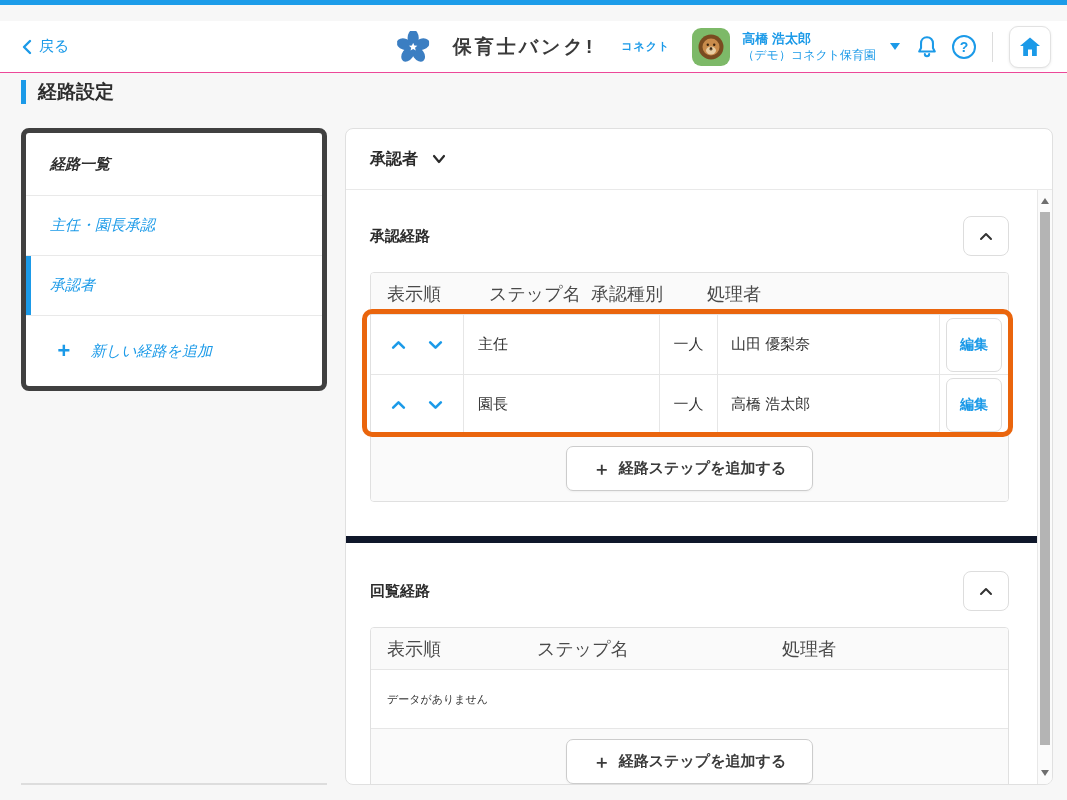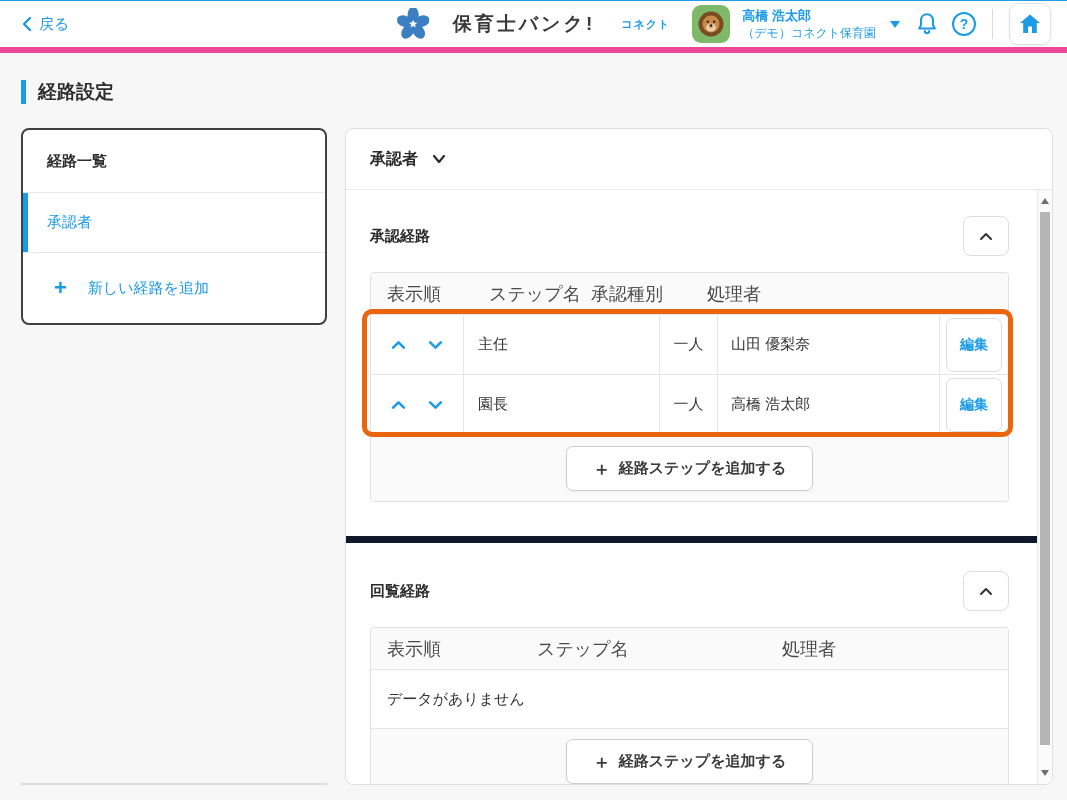--- a/index.html
+++ b/index.html
@@ -5,22 +5,22 @@
   * { margin:0; padding:0; box-sizing:border-box; }
   html,body { width:1067px; height:800px; }
   body {
     font-family:"Liberation Sans","DejaVu Sans",sans-serif;
     background:#f7f7f7; color:#333; position:relative; overflow:hidden;
     -webkit-font-smoothing:antialiased;
   }
   
   .topbar { position:absolute; top:0; left:0; right:0; height:5px; background:#1c9ce9; }
   .header {
-    position:absolute; top:1px; left:0; right:0; height:52px; background:#fff;
-    border-bottom:6px solid #ec4899; display:flex; align-items:center; padding:0 16px;
+    position:absolute; top:21px; left:0; right:0; height:52px; background:#fff;
+    border-bottom:1px solid #ec4899; display:flex; align-items:center; padding:0 16px;
   }
   .back-link { display:flex; align-items:center; gap:7px; color:#1b9ae8; font-size:15px; cursor:pointer; margin-left:6px; }
   .logo { position:absolute; left:50%; transform:translateX(-50%); display:flex; align-items:center; gap:24px; }
   .logo-title { font-size:19px; font-weight:bold; color:#3a3a3a; letter-spacing:3px; }
   .logo-suffix { font-size:11px; font-weight:bold; color:#1b9ae8; margin-left:2px; letter-spacing:1px; }
   .header-right { margin-left:auto; display:flex; align-items:center; gap:12px; }
   .avatar {
     width:38px; height:38px; border-radius:9px; background:#7db968;
     display:flex; align-items:center; justify-content:center; overflow:hidden; cursor:pointer;
   }
@@ -34,21 +34,21 @@
     color:#1b9ae8; font-weight:bold; font-size:14px; display:flex; align-items:center; justify-content:center; }
   .v-divider { width:1px; height:30px; background:#dcdcdc; margin:0 4px; }
   .home-btn { width:42px; height:42px; background:#fff; border:1px solid #e2e2e2; border-radius:9px;
     box-shadow:0 1px 3px rgba(0,0,0,0.08); display:flex; align-items:center; justify-content:center; cursor:pointer; }
   
   .page-title-row { position:absolute; top:79px; left:21px; display:flex; align-items:center; gap:12px; }
   .title-bar { width:5px; height:24px; background:#1b9ae8; }
   .page-title { font-size:19px; font-weight:bold; color:#2e2e2e; }
   
   .sidebar-card { position:absolute; left:21px; top:128px; width:306px; background:#fff;
-    border:2px solid #404040; border-radius:8px; overflow:hidden; }
+    border:5px solid #404040; border-radius:8px; overflow:hidden;font-style:italic; }
   .sidebar-header { padding:0 24px; height:63px; display:flex; align-items:center;
     font-size:15px; font-weight:bold; color:#2e2e2e; border-bottom:1px solid #e9e9e9; }
   .sidebar-item { height:60px; display:flex; align-items:center; padding-left:24px;
     color:#1b9ae8; font-size:15px; border-bottom:1px solid #e9e9e9; cursor:pointer; position:relative; }
   .sidebar-item.selected::before { content:""; position:absolute; left:0; top:0; bottom:0; width:5px; background:#1b9ae8; }
   .sidebar-add { height:70px; display:flex; align-items:center; padding-left:31px; gap:21px;
     color:#1b9ae8; font-size:15px; cursor:pointer; }
   .sidebar-add .plus { font-size:22px; font-weight:bold; line-height:1; }
   .sidebar-bottom-line { position:absolute; left:21px; top:783px; width:306px; height:2px; background:#ddd; }
   
@@ -89,21 +89,21 @@
   .cell-type { justify-content:center; }
   .cell-proc { padding-left:13px; }
   .cell-edit { justify-content:center; }
   .edit-btn { background:#fff; border:1px solid #ddd; border-radius:7px; color:#1b9ae8; font-weight:bold;
     font-size:14px; padding:17px 13px; cursor:pointer; font-family:inherit; }
   .tfoot { height:66px; background:#fafafa; display:flex; align-items:center; justify-content:center; border-top:1px solid #e6e6e6; }
   .add-step-btn { background:#fff; border:1px solid #ccc; border-radius:7px; padding:12px 26px;
     font-size:15px; font-weight:bold; color:#3a3a3a; display:flex; align-items:center; gap:8px; cursor:pointer;
     box-shadow:0 1px 2px rgba(0,0,0,0.05); font-family:inherit; }
   .add-step-btn .plus { font-size:18px; font-weight:bold; line-height:1; }
-  .empty-row { height:58px; display:flex; align-items:center; padding-left:16px; font-size:15px; color:#333; }
+  .empty-row { height:58px; display:flex; align-items:center; padding-left:16px; font-size:11px; color:#333; }
   
   .highlight-box { position:absolute; left:-8px; right:-4px; top:37px; height:128px;
     border:5px solid #ea650d; border-radius:10px; pointer-events:none; }
   .arrow-icon { cursor:pointer; display:flex; }
 </style>
 </head>
 <body>
 
 <div class="topbar"></div>
 
@@ -165,20 +165,23 @@
   </div>
 </header>
 
 <div class="page-title-row">
   <div class="title-bar"></div>
   <h1 class="page-title">経路設定</h1>
 </div>
 
 <aside class="sidebar-card">
   <div class="sidebar-header">経路一覧</div>
+  <div class="sidebar-item">
+    <span>主任・園長承認</span>
+  </div>
   <div class="sidebar-item selected">
     <span>承認者</span>
   </div>
   <div class="sidebar-add">
     <span class="plus">+</span>
     <span>新しい経路を追加</span>
   </div>
 </aside>
 <div class="sidebar-bottom-line"></div>
 

